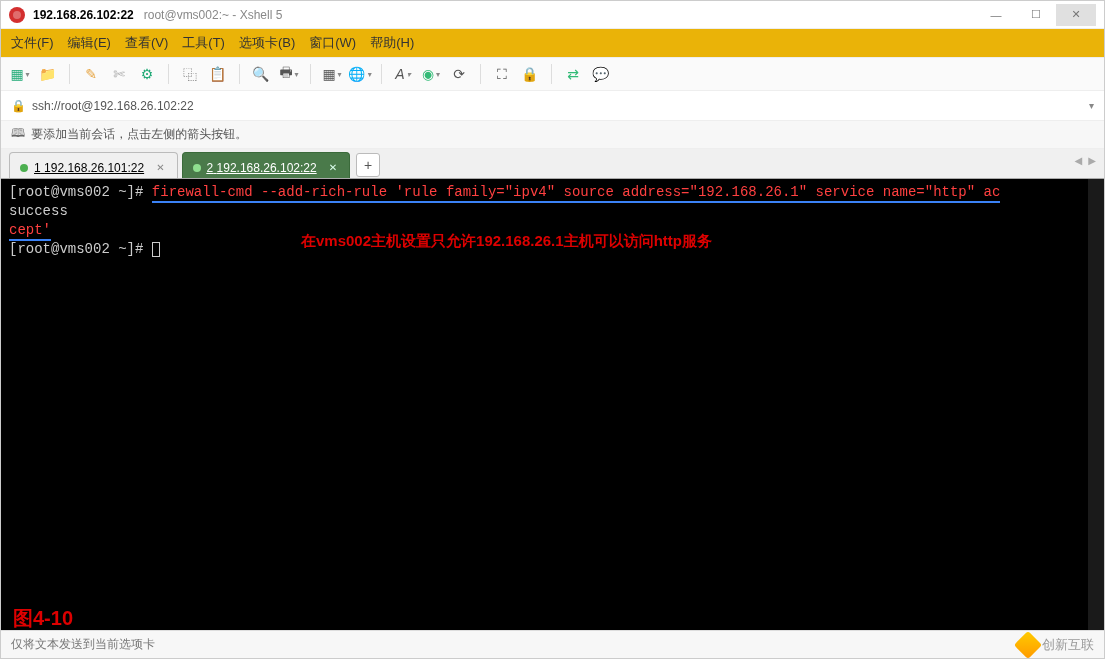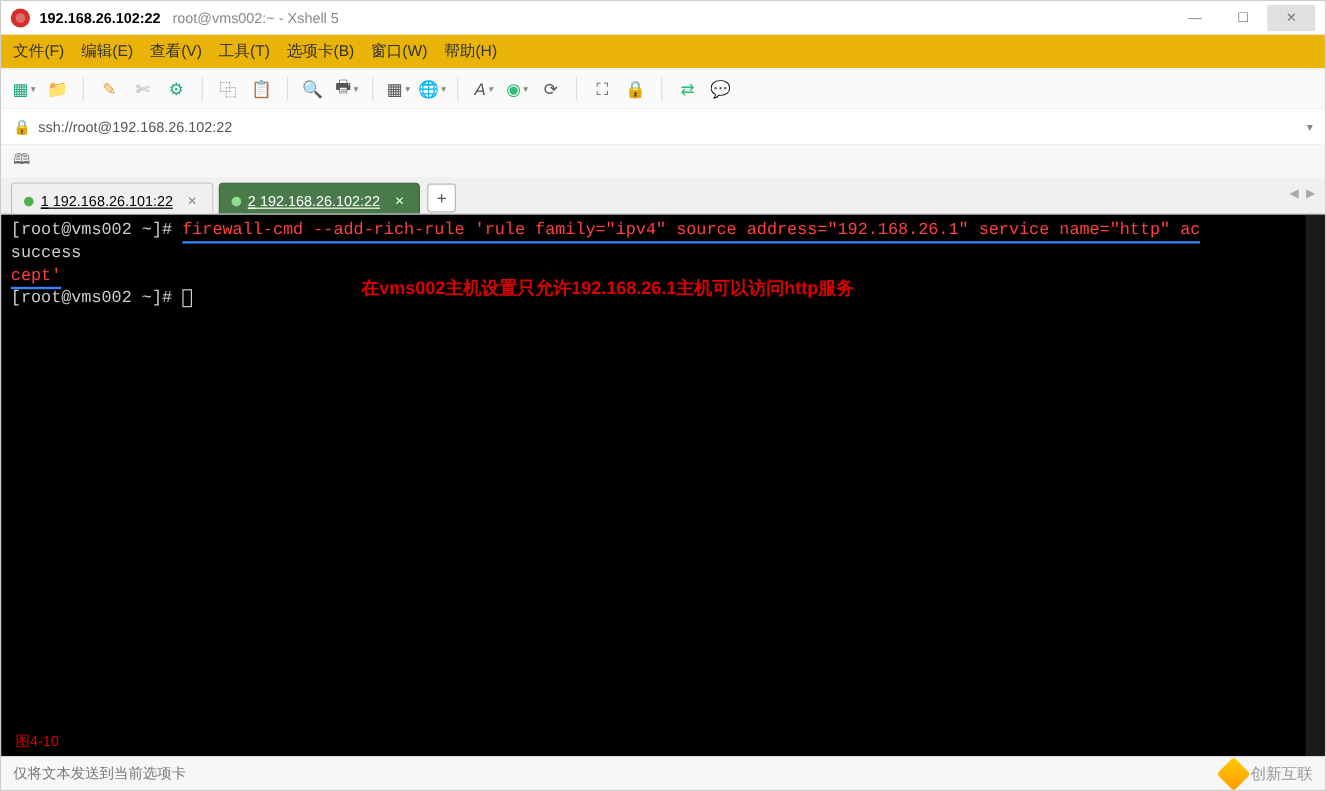--- a/index.html
+++ b/index.html
@@ -41,21 +41,21 @@
   .tab .close { font-size: 10px; margin-left: 6px; color: #888; }
   .tab.active .close { color: #dfe; }
   .tab-add { width: 24px; height: 24px; border: 1px solid #bbb; display: flex; align-items: center; justify-content: center; border-radius: 3px; background: #fff; font-size: 14px; color: #555; margin-left: 2px; margin-bottom: 1px; }
   .tab-nav { position: absolute; right: 8px; top: 6px; display: flex; gap: 6px; color: #aaa; font-size: 10px; }
   
   .terminal { flex: 1; background: #000; color: #ccc; font-family: "Consolas","Courier New",monospace; font-size: 14px; line-height: 19px; padding: 4px 8px; position: relative; overflow: hidden; }
   .terminal .prompt-user { color: #ccc; }
   .terminal .cmd-red { color: #ff4040; }
   .terminal .underline-red { border-bottom: 2px solid #3b82f6; padding-bottom: 1px; }
   .terminal .annotation { color: #d00; font-weight: bold; font-family: "Microsoft YaHei", sans-serif; font-size: 15px; position: absolute; left: 300px; top: 52px; }
-  .terminal .annotation2 { color: #d00; font-weight: normal; font-family: "Microsoft YaHei", sans-serif; font-size: 12px; position: absolute; left: 12px; bottom: 2px; text-align: right; }
+  .terminal .annotation2 { color: #d00; font-weight: bold; font-family: "Microsoft YaHei", sans-serif; font-size: 20px; position: absolute; left: 12px; bottom: 2px; text-align: right; }
   .terminal .cursor { display: inline-block; width: 8px; height: 15px; border: 1px solid #ccc; vertical-align: middle; }
   .term-line { white-space: pre; }
   .term-scroll { position: absolute; right: 0; top: 0; bottom: 0; width: 16px; background: #1a1a1a; }
   
   .statusbar { height: 28px; display: flex; align-items: center; padding: 0 10px; background: #f7f7f7; border-top: 1px solid #ddd; color: #777; font-size: 12px; justify-content: space-between; }
   .watermark { display: flex; align-items: center; gap: 4px; font-size: 13px; color: #999; }
   .watermark .wm-icon { width: 20px; height: 20px; background: linear-gradient(135deg,#ffcc00,#ff9900); border-radius: 3px; transform: rotate(45deg); }
 </style>
 </head>
 <body>
@@ -115,20 +115,21 @@
   </div>
 
   <div class="addressbar">
     <span class="lock-icon">🔒</span>
     <span class="url">ssh://root@192.168.26.102:22</span>
     <span class="dd">▾</span>
   </div>
 
   <div class="infobar">
     <span class="badge-icon">🕮</span>
+    <span>要添加当前会话，点击左侧的箭头按钮。</span>
   </div>
 
   <div class="tabbar">
     <div class="tab">
       <span class="dot"></span>
       <span class="label"><span class="num">1</span> <span>192.168.26.101:22</span></span>
       <span class="close">✕</span>
     </div>
     <div class="tab active">
       <span class="dot"></span>

